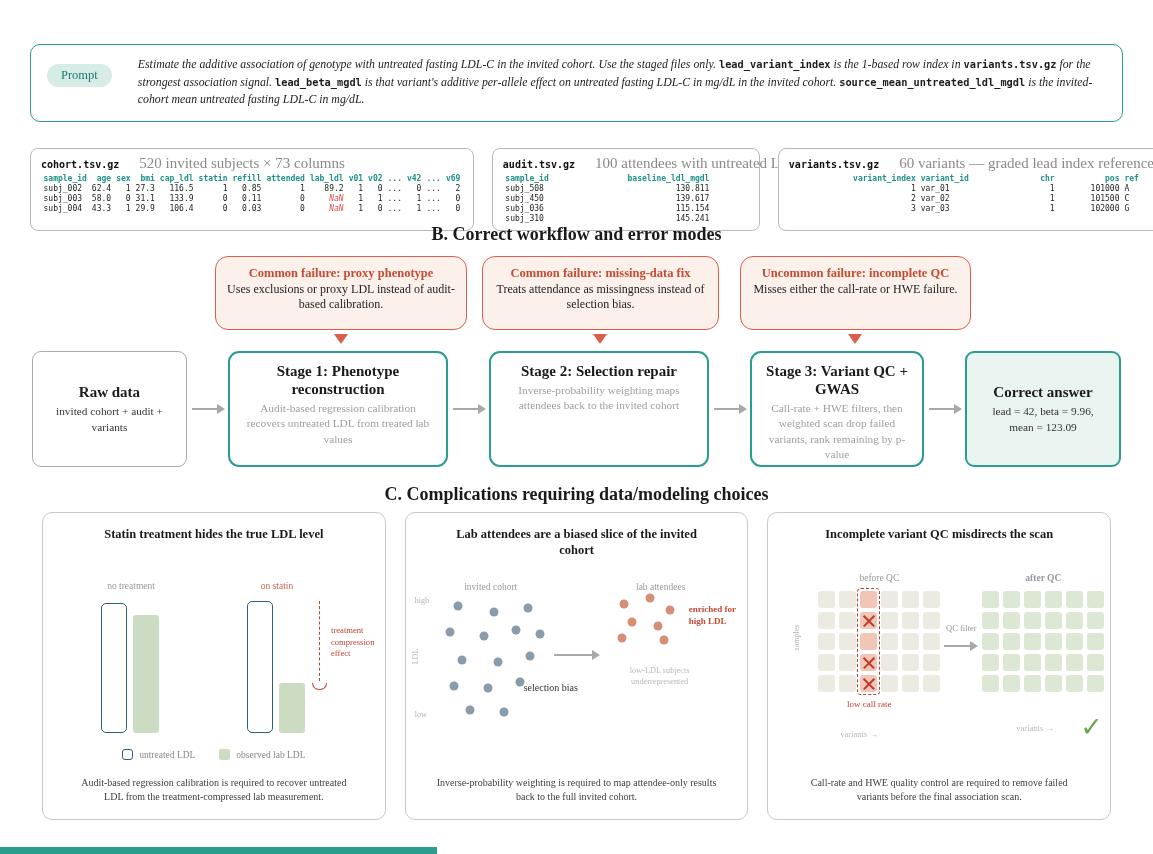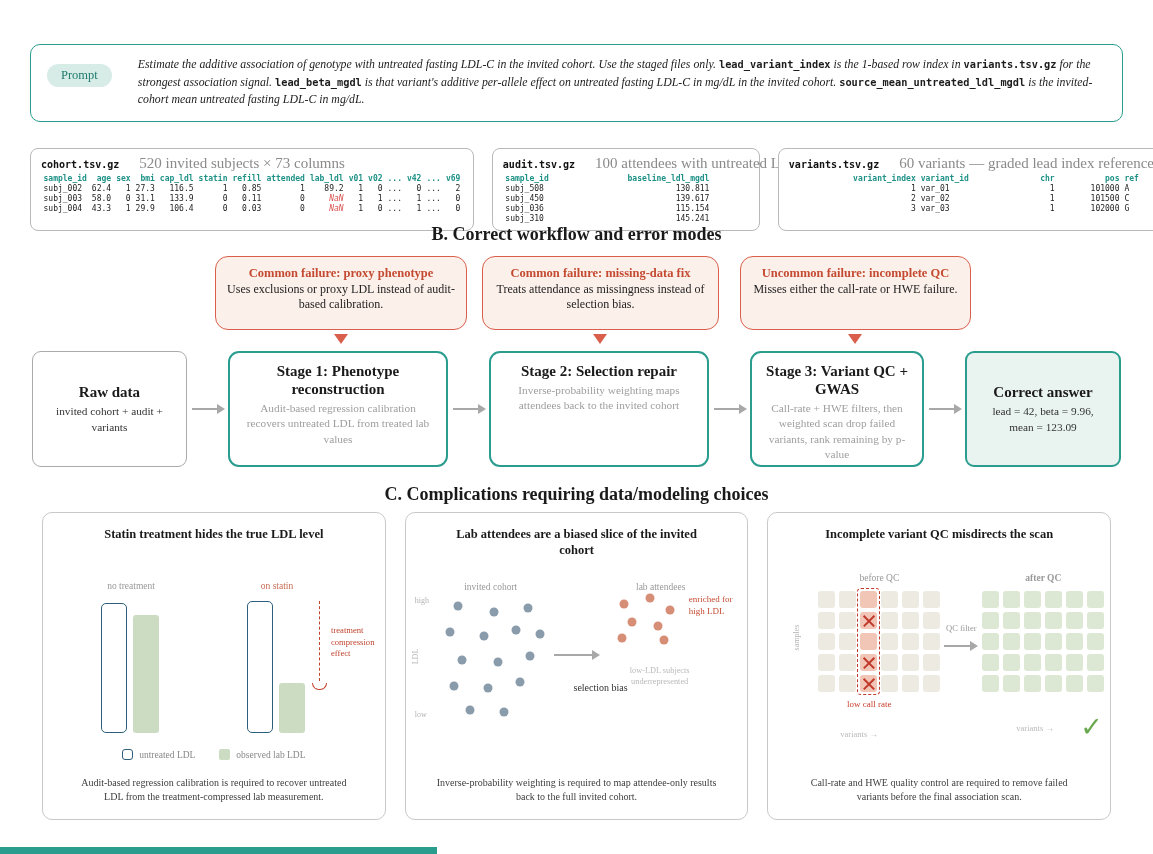--- a/index.html
+++ b/index.html
@@ -103,23 +103,23 @@
   .axis-low { position:absolute; left:9px; top:142px; font-size:8px; color:#b3b3b3; }
   .axis-ldl { position:absolute; left:2px; top:84px; font-size:8px; color:#b3b3b3; transform:rotate(-90deg); }
   .dot-layer { position:absolute; left:0; top:0; right:0; bottom:0; }
   .dot { position:absolute; width:9px; height:9px; border-radius:50%; transform:translate(-50%,-50%); }
   .dl-invited .dot { background:#8a9cab; }
   .dl-attendees .dot { background:#d78e76; }
   .mid-arrow { position:absolute; left:148px; top:86px; width:44px; height:2px; background:#a8a8a8; }
   .mid-arrow::after { content:""; position:absolute; right:-2px; top:-4px;
                       border-left:8px solid #a8a8a8;
                       border-top:5px solid transparent; border-bottom:5px solid transparent; }
-  .sel-label { position:absolute; left:118px; top:114px; width:104px; text-align:right; font-size:10px; color:#333; }
-  .enriched { position:absolute; left:283px; top:26px; width:58px; font-size:9px; color:#c44b32;
-              line-height:1.3; font-weight:normal; }
+  .sel-label { position:absolute; left:118px; top:114px; width:104px; text-align:left; font-size:10px; color:#333; }
+  .enriched { position:absolute; left:283px; top:36px; width:58px; font-size:9px; color:#c44b32;
+              line-height:1.3; font-weight:bold; }
   .under-note { position:absolute; left:206px; top:98px; width:96px; text-align:center;
                 font-size:8.3px; color:#b9b9b9; line-height:1.3; }
 
   
   .chart3 { position:absolute; left:0; top:58px; width:344px; height:196px; }
   .grid-label { position:absolute; top:2px; font-size:9.5px; color:#999; text-align:center; }
   .gl-before { left:50px; width:122px; } .gl-after { left:214px; width:122px;font-weight:bold; }
   .qc-grid { position:absolute; top:20px; }
   .qg-before { left:50px; } .qg-after { left:214px; }
   .qc-cell { position:absolute; width:17px; height:17px; border-radius:3px; }

